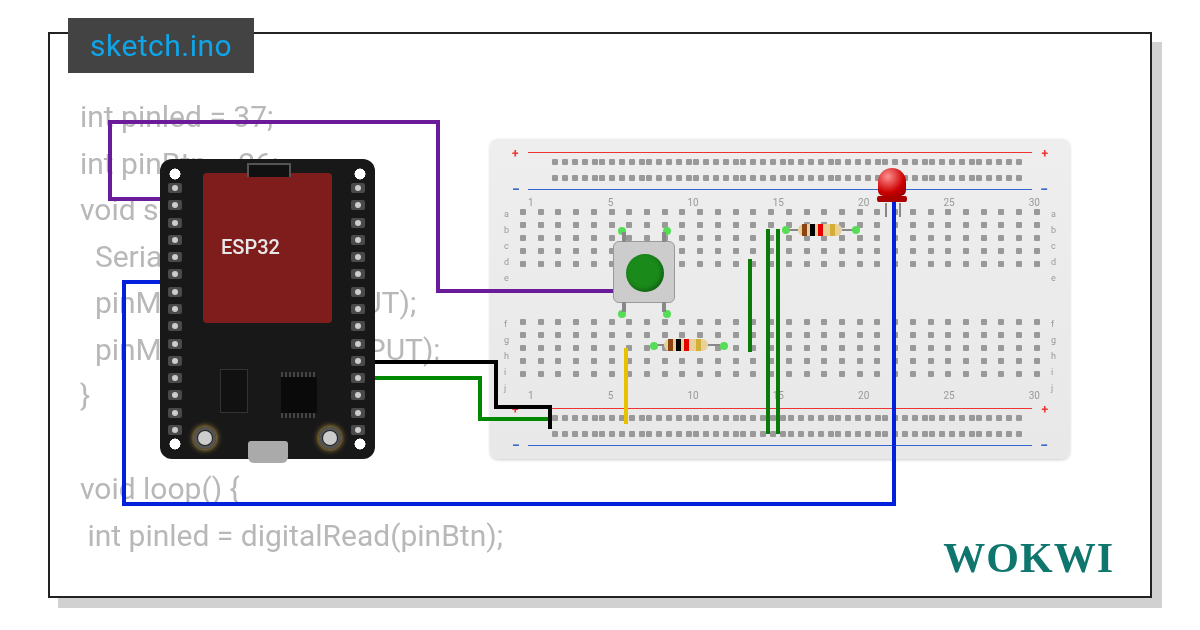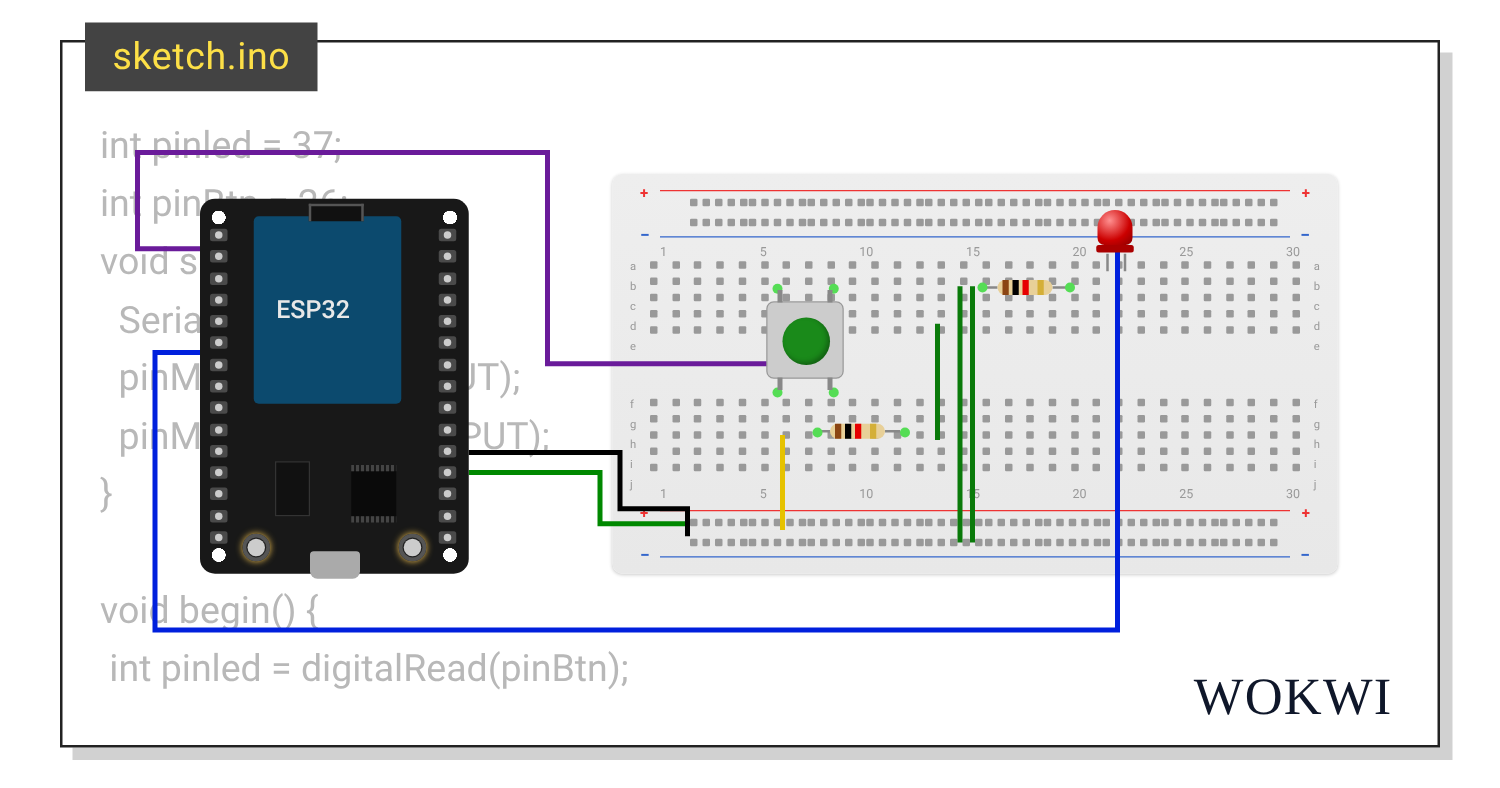--- a/index.html
+++ b/index.html
@@ -19,21 +19,21 @@
     height: 566px;
     background: #fff;
     border: 2px solid #222;
     box-shadow: 10px 10px 0 rgba(0,0,0,0.18);
   }
   .tab {
     position: absolute;
     left: 68px;
     top: 18px;
     background: #434343;
-    color: #fde047;
+    color: #0ea5e9;
     font-size: 30px;
     padding: 10px 22px;
     font-weight: 400;
     letter-spacing: 0.5px;
     z-index: 100;
   }
   .code {
     position: absolute;
     left: 30px;
     top: 60px;
@@ -63,22 +63,22 @@
     border: 3px solid #999;
     border-radius: 50%;
   }
   .esp32 .corner.tl { left: 4px; top: 4px; background: radial-gradient(circle, #fff 35%, #181818 36%); border:none;}
   .esp32 .corner.tr { right: 4px; top: 4px; background: radial-gradient(circle, #fff 35%, #181818 36%); border:none;}
   .esp32 .corner.bl { left: 4px; bottom: 4px; background: radial-gradient(circle, #fff 35%, #181818 36%); border:none;}
   .esp32 .corner.br { right: 4px; bottom: 4px; background: radial-gradient(circle, #fff 35%, #181818 36%); border:none;}
   .esp32 .shield {
     position: absolute;
     left: 43px; top: 14px;
-    width: 118px; height: 150px;
-    background: #0c4a6e;
+    width: 129px; height: 150px;
+    background: #7f1d1d;
     border-radius: 4px;
     padding-left: 35px;
   }
   .esp32 .shield::before {
     content: "";
     position: absolute;
     left: 44px; top: -10px;
     width: 40px; height: 12px;
     background: #111;
     border: 2px solid #555;
@@ -280,43 +280,43 @@
     left:0;top:0;
     width:1104px;height:566px;
     z-index:15;
     pointer-events:none;
   }
 
   .logo{
     position:absolute;
     right:36px;bottom:14px;
     font-size:42px;
-    font-weight:400;
+    font-weight:700;
     letter-spacing:1px;
-    color:#0f172a;
+    color:#0f766e;
     font-family: "Comic Sans MS", cursive;
     z-index:50;
   }
 </style>
 </head>
 <body>
 
 <div class="tab">sketch.ino</div>
 
 <div class="frame">
 
   <div class="code"><span>int pinled = 37;</span>
 <span>int pinBtn = 26;</span>
 <span>void setup() {</span>
 <span>  Serial.begin(9600);</span>
 <span>  pinMode(pinBtn,INPUT);</span>
 <span>  pinMode(pinled,OUTPUT);</span>
 <span>}</span>
 <span></span>
-<span>void begin() {</span>
+<span>void loop() {</span>
 <span> int pinled = digitalRead(pinBtn);</span></div>
 
   <svg class="wires">
 
     <path d="M118 165 L60 165 L60 88 L388 88 L388 257 L575 257" stroke="#6a1b9a" stroke-width="4" fill="none"></path>
 
     <path d="M118 248 L74 248 L74 470 L844 470 L844 162" stroke="#0020dd" stroke-width="4" fill="none"></path>
 
     <path d="M325 344 L430 344 L430 385 L500 385" stroke="#008800" stroke-width="4" fill="none"></path>
 

